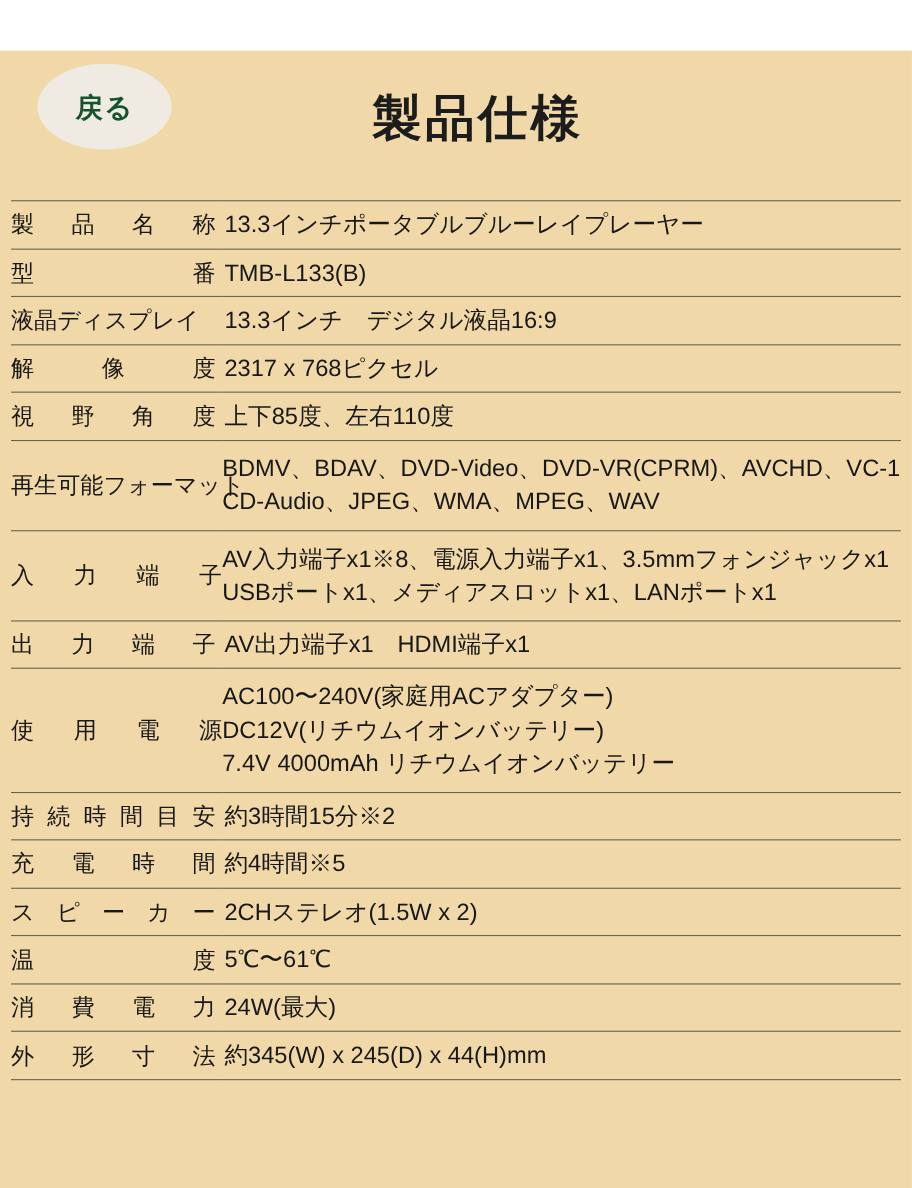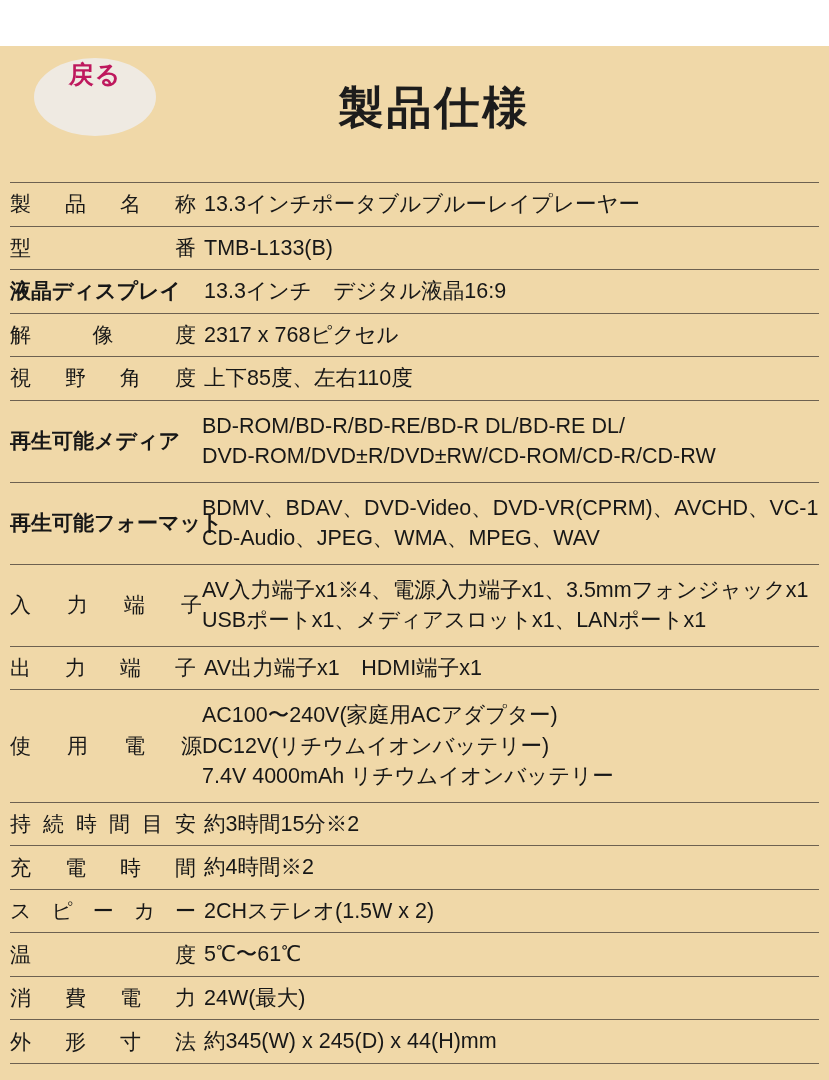--- a/index.html
+++ b/index.html
@@ -29,23 +29,23 @@
   }
   .back-button {
     position: absolute;
     top: 58px;
     left: 34px;
     width: 122px;
     height: 78px;
     border-radius: 50%;
     background: #efeae2;
     display: flex;
-    align-items: flex-start;
+    align-items: center;
     justify-content: center;
-    color: #be185d;
+    color: #14532d;
     font-size: 25px;
     font-weight: bold;
     letter-spacing: 1px;
     box-sizing: border-box;
     cursor: pointer;
     user-select: none;
   }
   .title {
     position: absolute;
     top: 78px;
@@ -86,21 +86,20 @@
   }
   td.label .lbl-inner {
     display: flex;
     justify-content: space-between;
     width: 100%;
   }
   td.label.tight .lbl-inner {
     display: block;
     white-space: nowrap;
     letter-spacing: 0;
-    font-weight: bold;
   }
   td.value {
     font-size: 21.5px;
     line-height: 1.42;
     letter-spacing: 0px;
     padding-left: 2px;
   }
   td.value .line {
     display: block;
     white-space: nowrap;
@@ -173,47 +172,38 @@
               <span>角</span>
               <span>度</span>
             </span>
           </td>
           <td class="value">
             <span class="line">上下85度、左右110度</span>
           </td>
         </tr>
         <tr class="row-tall">
           <td class="label tight">
-            <span class="lbl-inner">再生可能メディア</span>
-          </td>
-          <td class="value">
-            <span class="line">BD-ROM/BD-R/BD-RE/BD-R DL/BD-RE DL/</span>
-            <span class="line">DVD-ROM/DVD±R/DVD±RW/CD-ROM/CD-R/CD-RW</span>
-          </td>
-        </tr>
-        <tr class="row-tall">
-          <td class="label tight">
             <span class="lbl-inner">再生可能フォーマット</span>
           </td>
           <td class="value">
             <span class="line">BDMV、BDAV、DVD-Video、DVD-VR(CPRM)、AVCHD、VC-1</span>
             <span class="line">CD-Audio、JPEG、WMA、MPEG、WAV</span>
           </td>
         </tr>
         <tr class="row-tall">
           <td class="label">
             <span class="lbl-inner">
               <span>入</span>
               <span>力</span>
               <span>端</span>
               <span>子</span>
             </span>
           </td>
           <td class="value">
-            <span class="line">AV入力端子x1※4、電源入力端子x1、3.5mmフォンジャックx1</span>
+            <span class="line">AV入力端子x1※8、電源入力端子x1、3.5mmフォンジャックx1</span>
             <span class="line">USBポートx1、メディアスロットx1、LANポートx1</span>
           </td>
         </tr>
         <tr>
           <td class="label">
             <span class="lbl-inner">
               <span>出</span>
               <span>力</span>
               <span>端</span>
               <span>子</span>
@@ -256,21 +246,21 @@
         <tr>
           <td class="label">
             <span class="lbl-inner">
               <span>充</span>
               <span>電</span>
               <span>時</span>
               <span>間</span>
             </span>
           </td>
           <td class="value">
-            <span class="line">約4時間※2</span>
+            <span class="line">約4時間※5</span>
           </td>
         </tr>
         <tr>
           <td class="label">
             <span class="lbl-inner">
               <span>ス</span>
               <span>ピ</span>
               <span>ー</span>
               <span>カ</span>
               <span>ー</span>

